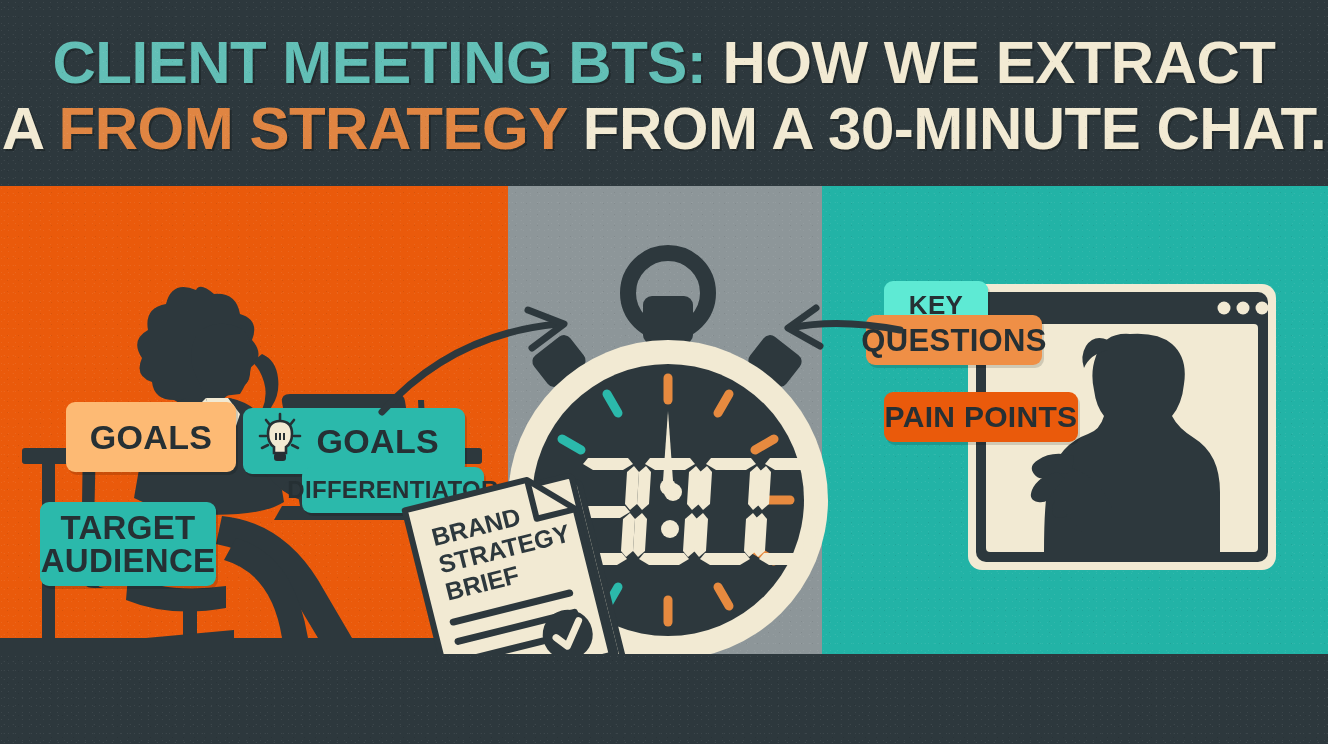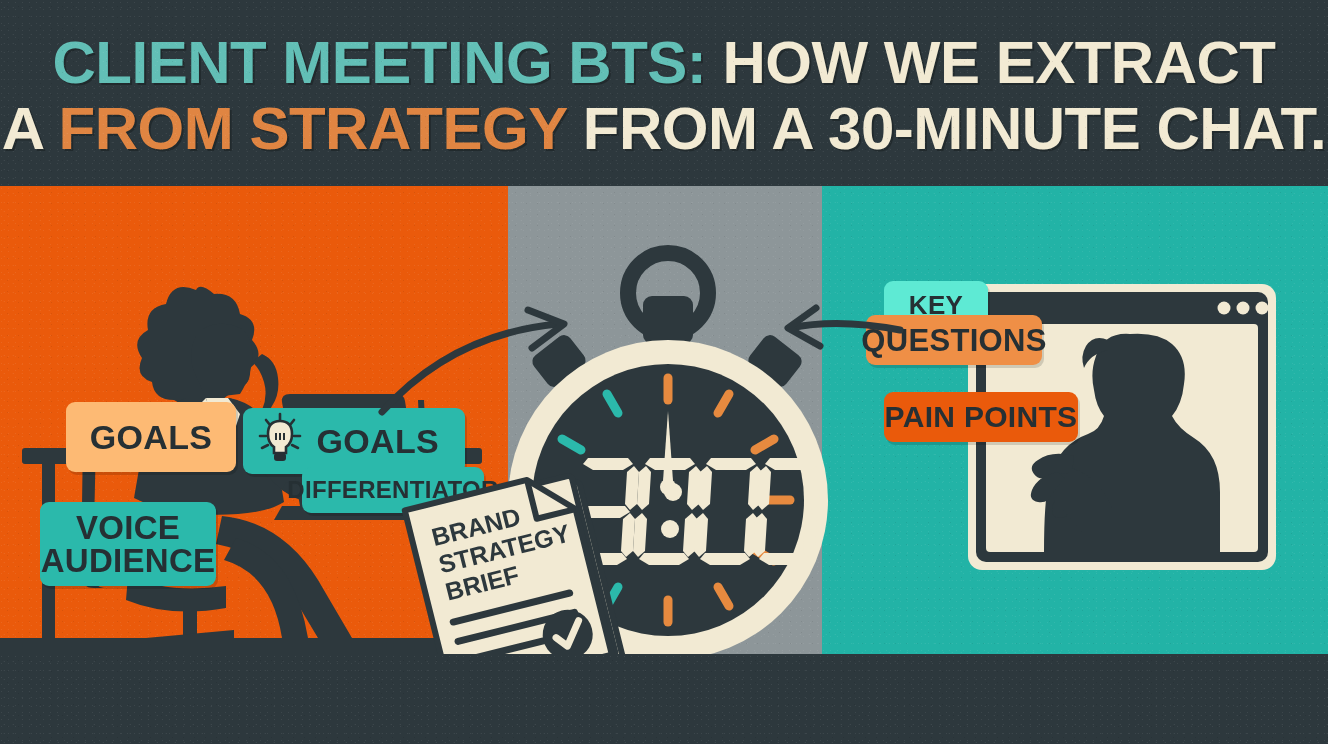--- a/index.html
+++ b/index.html
@@ -176,21 +176,21 @@
         <path d="M22 9 q-12 0 -12 13 q0 9 6 13 l0 6 l12 0 l0 -6 q6 -4 6 -13 q0 -13 -12 -13z" fill="#f2ead3" stroke="#263034" stroke-width="2.6"></path>
         <path d="M18 28 l0 -7 M22 28 l0 -7 M26 28 l0 -7" stroke="#263034" stroke-width="2"></path>
         <rect x="16" y="41" width="12" height="8" rx="3" fill="#263034"></rect>
       </svg>
 
       <div class="tag tag-diff">
         <span>DIFFERENTIATOR</span>
       </div>
 
       <div class="tag tag-audience">
-        <span>VOICE</span>
+        <span>TARGET</span>
         <span>AUDIENCE</span>
       </div>
     </div>
 
     <div class="panel panel-center">
       <div class="noise"></div>
     </div>
 
     <div class="panel panel-right">
       <div class="noise"></div>

